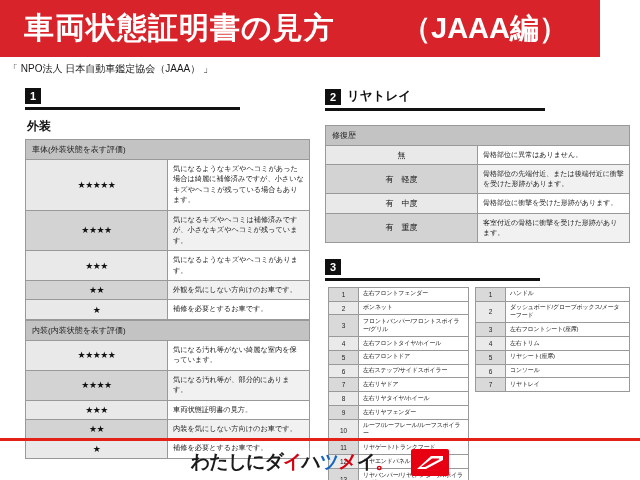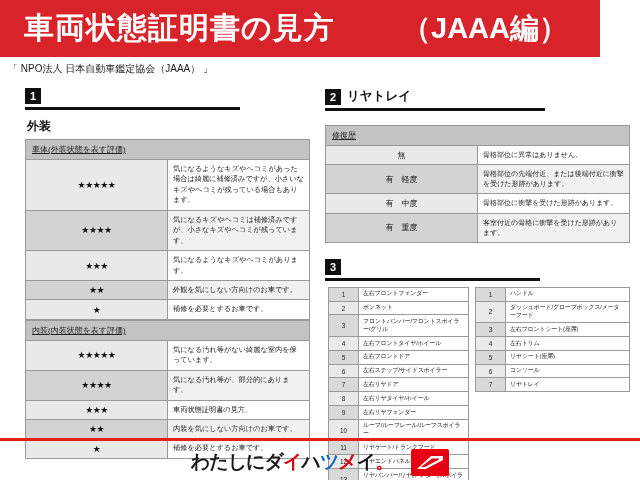--- a/index.html
+++ b/index.html
@@ -26,21 +26,21 @@
   .badge { flex:0 0 auto; width:16px; height:16px; background:#101010; color:#fff;
            font-size:11px; font-weight:bold; display:flex; align-items:center; justify-content:center; }
   .sec-title { font-size:12.5px; font-weight:bold; color:#111; white-space:nowrap; }
 
   .grp-label { font-size:12px; font-weight:bold; color:#111; margin:8px 0 4px 2px; }
 
   
   table { border-collapse:collapse; width:100%; table-layout:fixed; }
   .tbl  { border:1.5px solid #666; }
   .tbl td { border:1px solid #999; vertical-align:middle; }
-  .tbl .hd { background:#c3c3c3; font-size:8px; color:#222; padding:4px 6px;text-decoration:underline; }
+  .tbl .hd { background:#c3c3c3; font-size:8px; color:#222; padding:4px 6px; }
 
   .rating .c1 { width:70px; text-align:center; font-size:9px; color:#111; padding:3px 1px; letter-spacing:-0.5px; }
   .rating .c2 { font-size:7.2px; color:#222; padding:4px 5px; line-height:1.45; }
   .rating tbody tr:nth-child(odd)  .c1 { background:#e9e9e9; }
   .rating tbody tr:nth-child(even) .c1 { background:#d3d3d3; }
   .rating tbody tr:nth-child(odd)  .c2 { background:#ffffff; }
   .rating tbody tr:nth-child(even) .c2 { background:#f1f1f1; }
   .repair .c1 { width:58px; font-size:8px; letter-spacing:0; }
   .repair .c2 { font-size:7px; }
 

